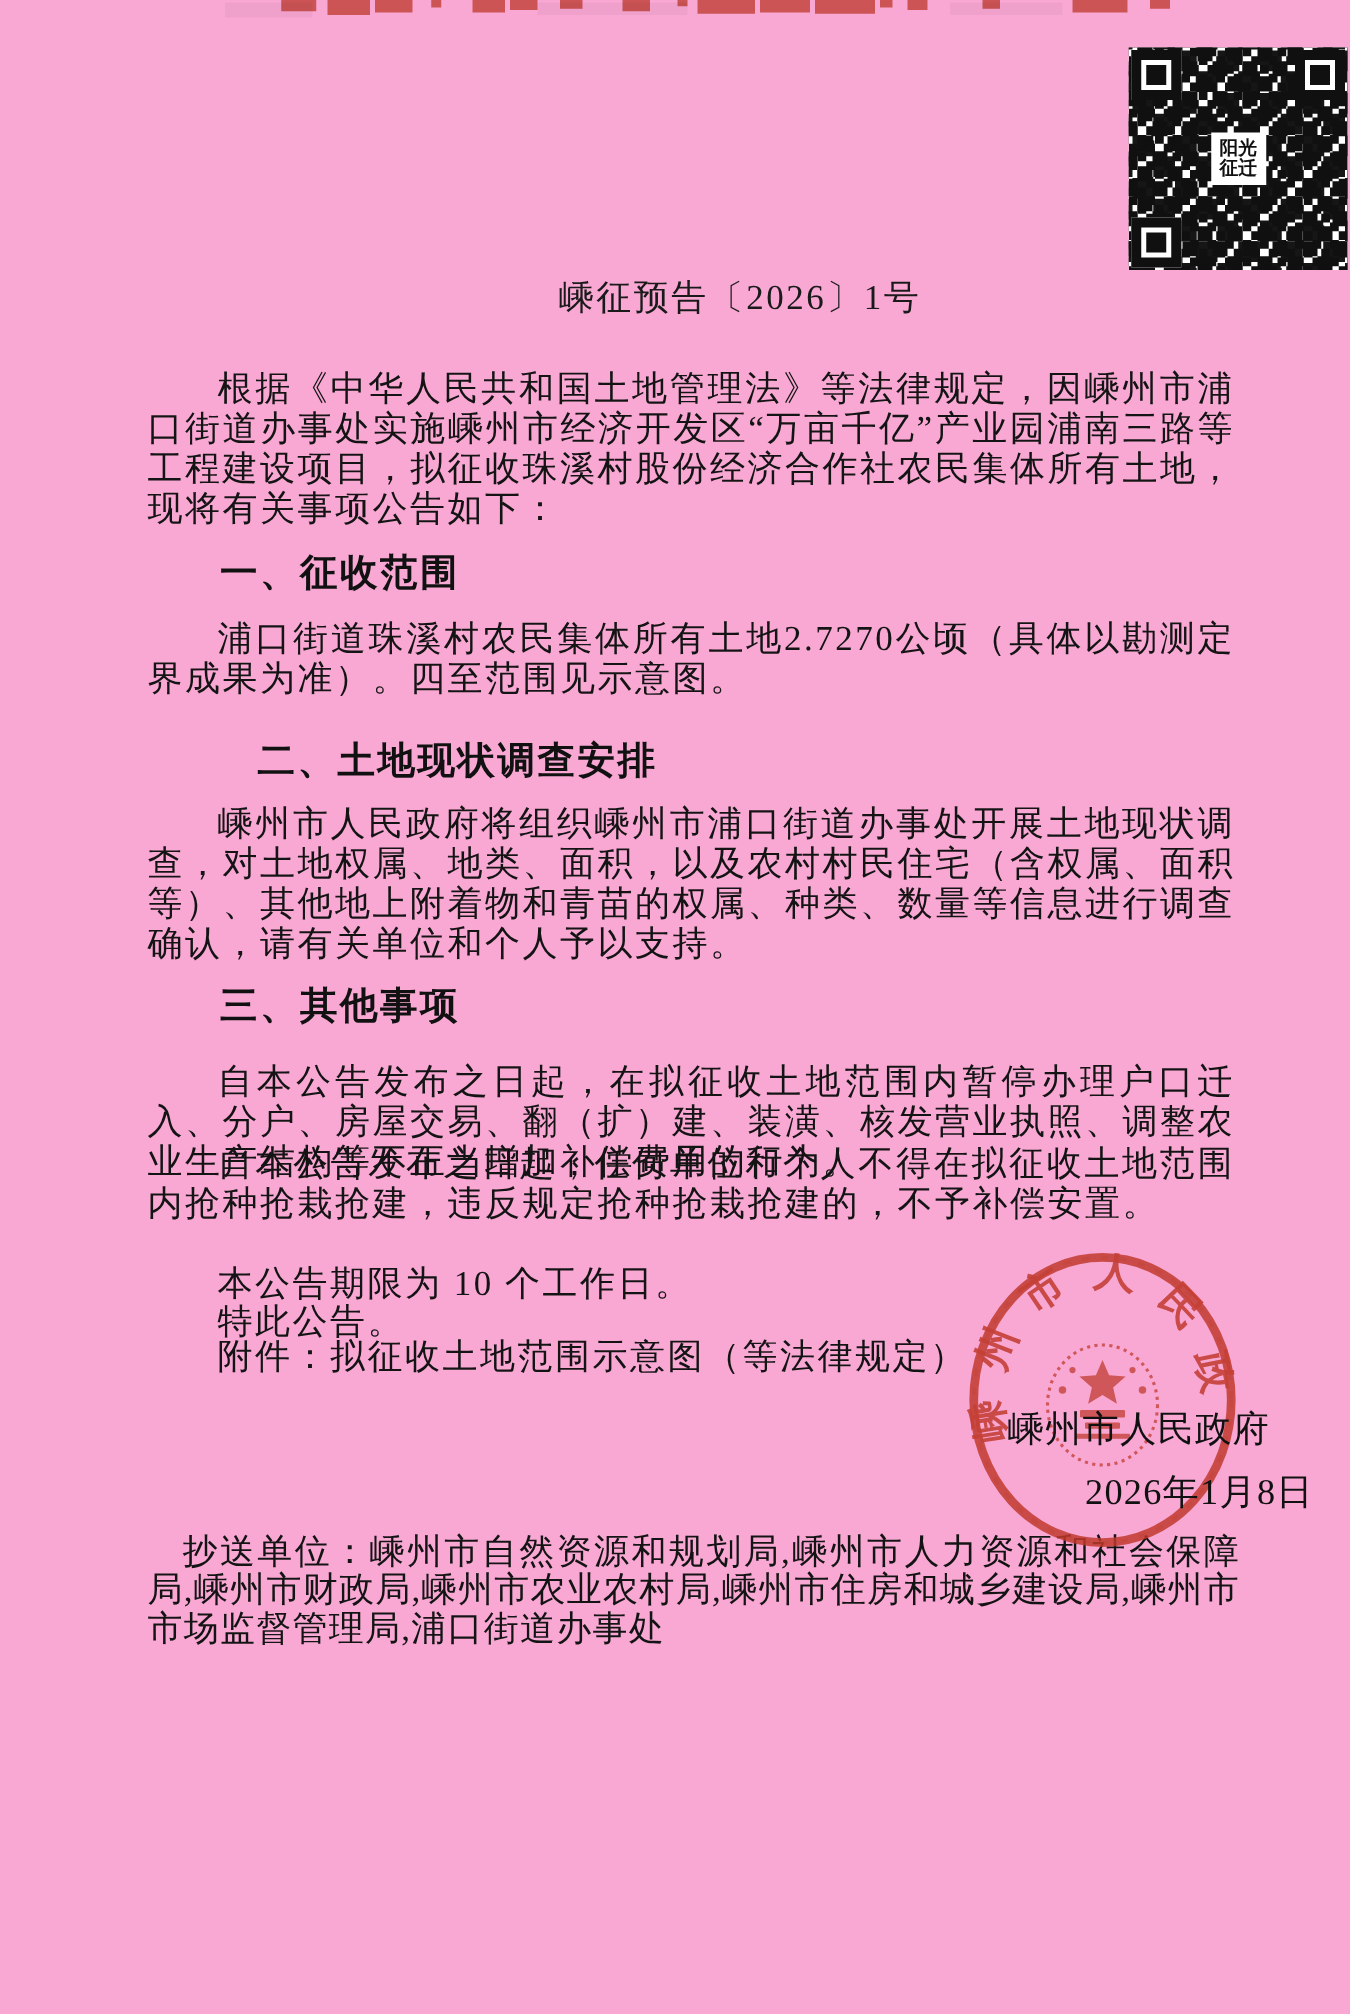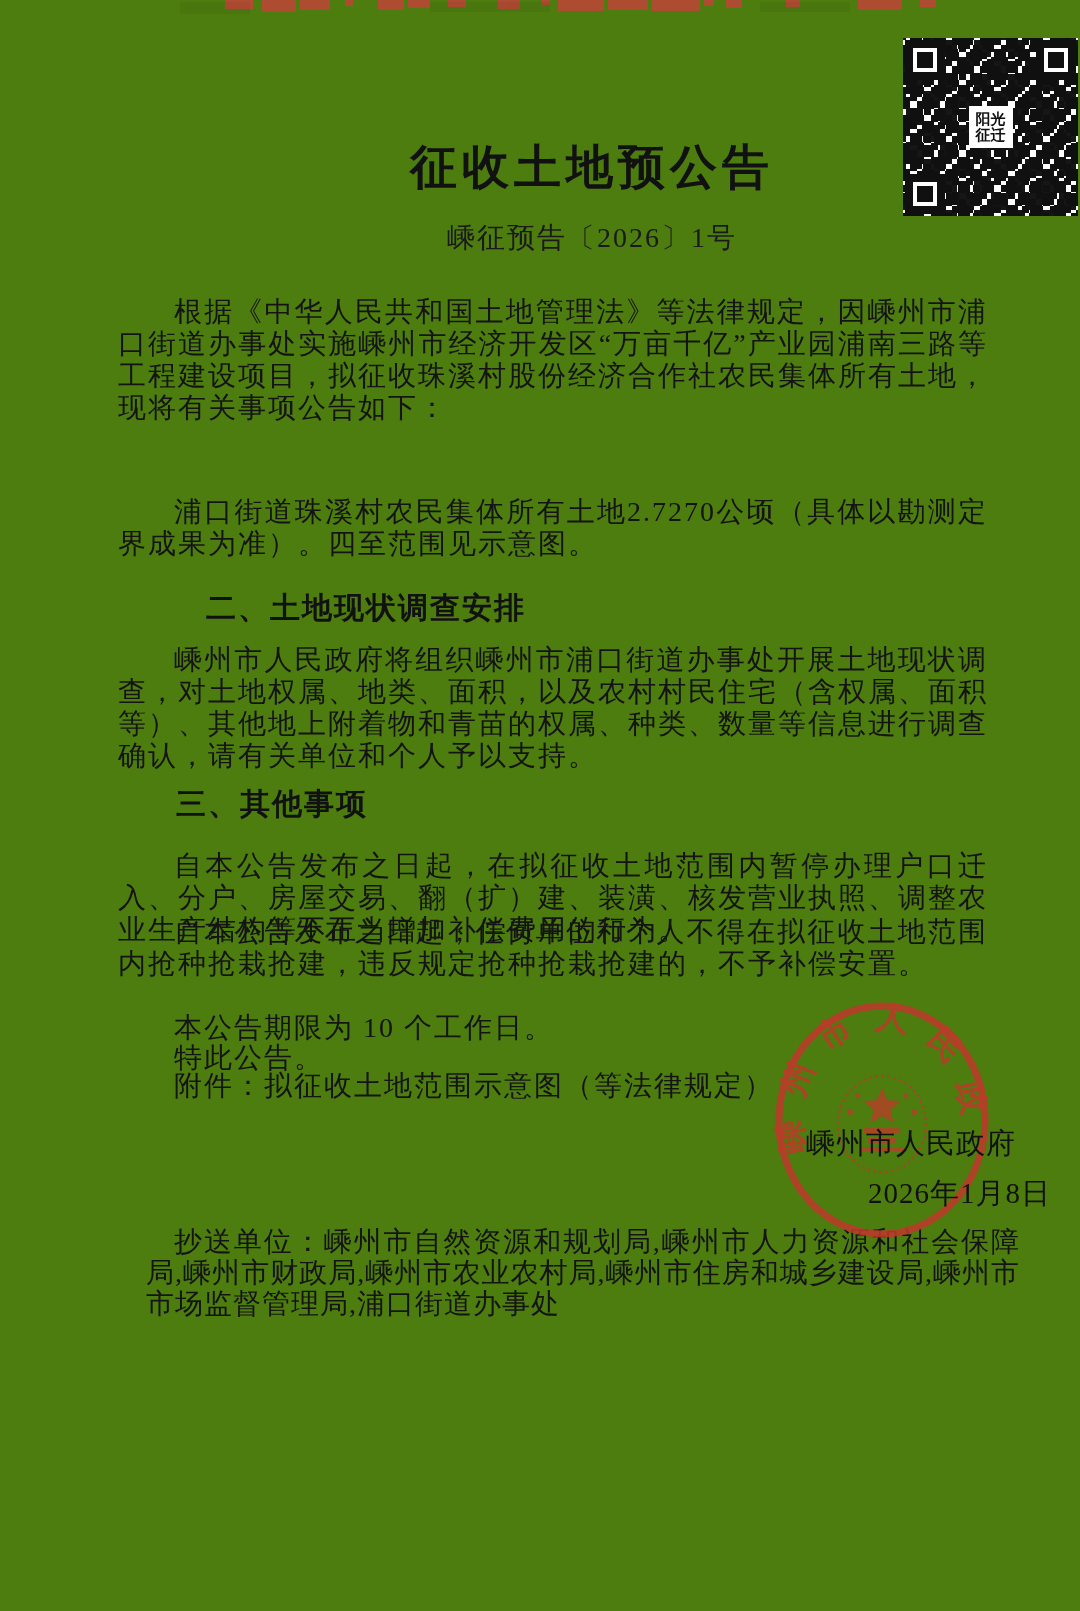--- a/index.html
+++ b/index.html
@@ -1,20 +1,20 @@
 <!DOCTYPE html>
 <html><head>
 <meta charset="utf-8">
 <style>
   html,body{margin:0;padding:0;background:#e8e8e8;}
   .page{
     position:relative;
     width:1080px;height:1611px;
     margin:0 auto;
-    background:#4d7c0f;
+    background:#f9a8d4;
     overflow:hidden;
     font-family:"Liberation Serif","DejaVu Serif",serif;
     color:#181818;
   }
   
   .top-artifacts{position:absolute;left:0;top:0;width:1080px;height:18px;}
   
   .qr{
     position:absolute;left:903px;top:38px;width:175px;height:178px;
     background-color:#fff;
@@ -72,21 +72,21 @@
     left:806px;top:1124px;
     font-size:29px;letter-spacing:1px;color:#111;white-space:nowrap;z-index:3;
   }
   .docdate{
     left:836px;top:1174px;
     font-size:29px;letter-spacing:1px;color:#111;white-space:nowrap;z-index:3;margin-left:32px;
   }
   .cc{
     left:118px;top:1226px;width:874px;
     font-size:28px;line-height:31px;letter-spacing:1px;
-    text-align:justify;text-align-last:left;text-indent:1em;color:#141414;margin-left:28px;
+    text-align:justify;text-align-last:left;text-indent:1em;color:#141414;
   }
   
   .seal{position:absolute;left:772px;top:1000px;width:220px;height:240px;z-index:2;opacity:.93;}
 </style>
 </head>
 <body>
 
 <div class="page">
 
   <svg class="top-artifacts" viewBox="0 0 1080 18">
@@ -119,25 +119,25 @@
   <div class="qr">
     <div class="qr-finder tl"></div>
     <div class="qr-finder tr"></div>
     <div class="qr-finder bl"></div>
     <div class="qr-label">
       <div>阳光</div>
       <div>征迁</div>
     </div>
   </div>
 
-  <h1 class="abs title">征收土地预公告</h1>
   <div class="abs docno">嵊征预告〔2026〕1号</div>
 
   <p class="abs body indent" style="top:296px;">根据《中华人民共和国土地管理法》等法律规定，因嵊州市浦口街道办事处实施嵊州市经济开发区“万亩千亿”产业园浦南三路等工程建设项目，拟征收珠溪村股份经济合作社农民集体所有土地，现将有关事项公告如下：</p>
 
+  <h2 class="abs heading" style="top:438px;">一、征收范围</h2>
   <p class="abs body indent" style="top:496px;">浦口街道珠溪村农民集体所有土地2.7270公顷（具体以勘测定界成果为准）。四至范围见示意图。</p>
 
   <h2 class="abs heading" style="top:588px;margin-left:30px;">二、土地现状调查安排</h2>
   <p class="abs body indent" style="top:644px;">嵊州市人民政府将组织嵊州市浦口街道办事处开展土地现状调查，对土地权属、地类、面积，以及农村村民住宅（含权属、面积等）、其他地上附着物和青苗的权属、种类、数量等信息进行调查确认，请有关单位和个人予以支持。</p>
 
   <h2 class="abs heading" style="top:784px;">三、其他事项</h2>
   <p class="abs body indent" style="top:850px;">自本公告发布之日起，在拟征收土地范围内暂停办理户口迁入、分户、房屋交易、翻（扩）建、装潢、核发营业执照、调整农业生产结构等不正当增加补偿费用的行为。</p>
   <p class="abs body indent" style="top:916px;">自本公告发布之日起，任何单位和个人不得在拟征收土地范围内抢种抢栽抢建，违反规定抢种抢栽抢建的，不予补偿安置。</p>
   <p class="abs body indent oneline" style="top:1012px;">本公告期限为 10 个工作日。</p>
   <p class="abs body indent oneline" style="top:1042px;">特此公告。</p>

